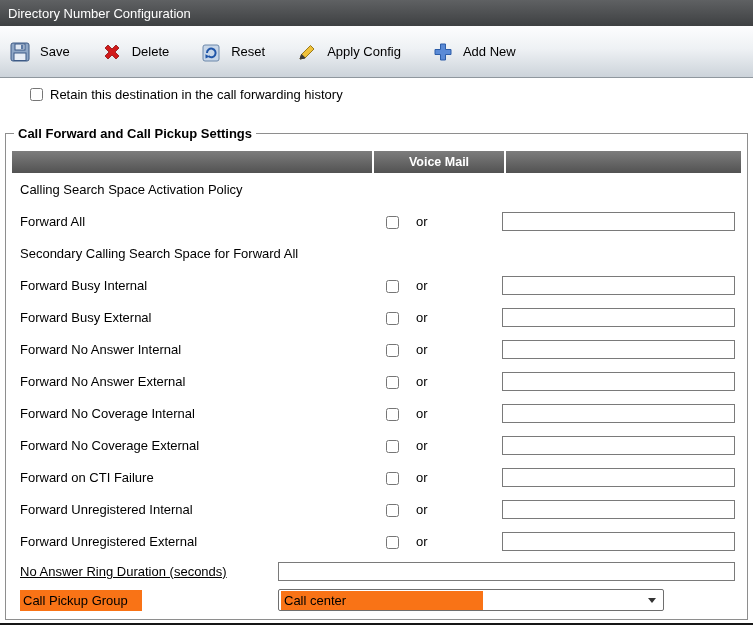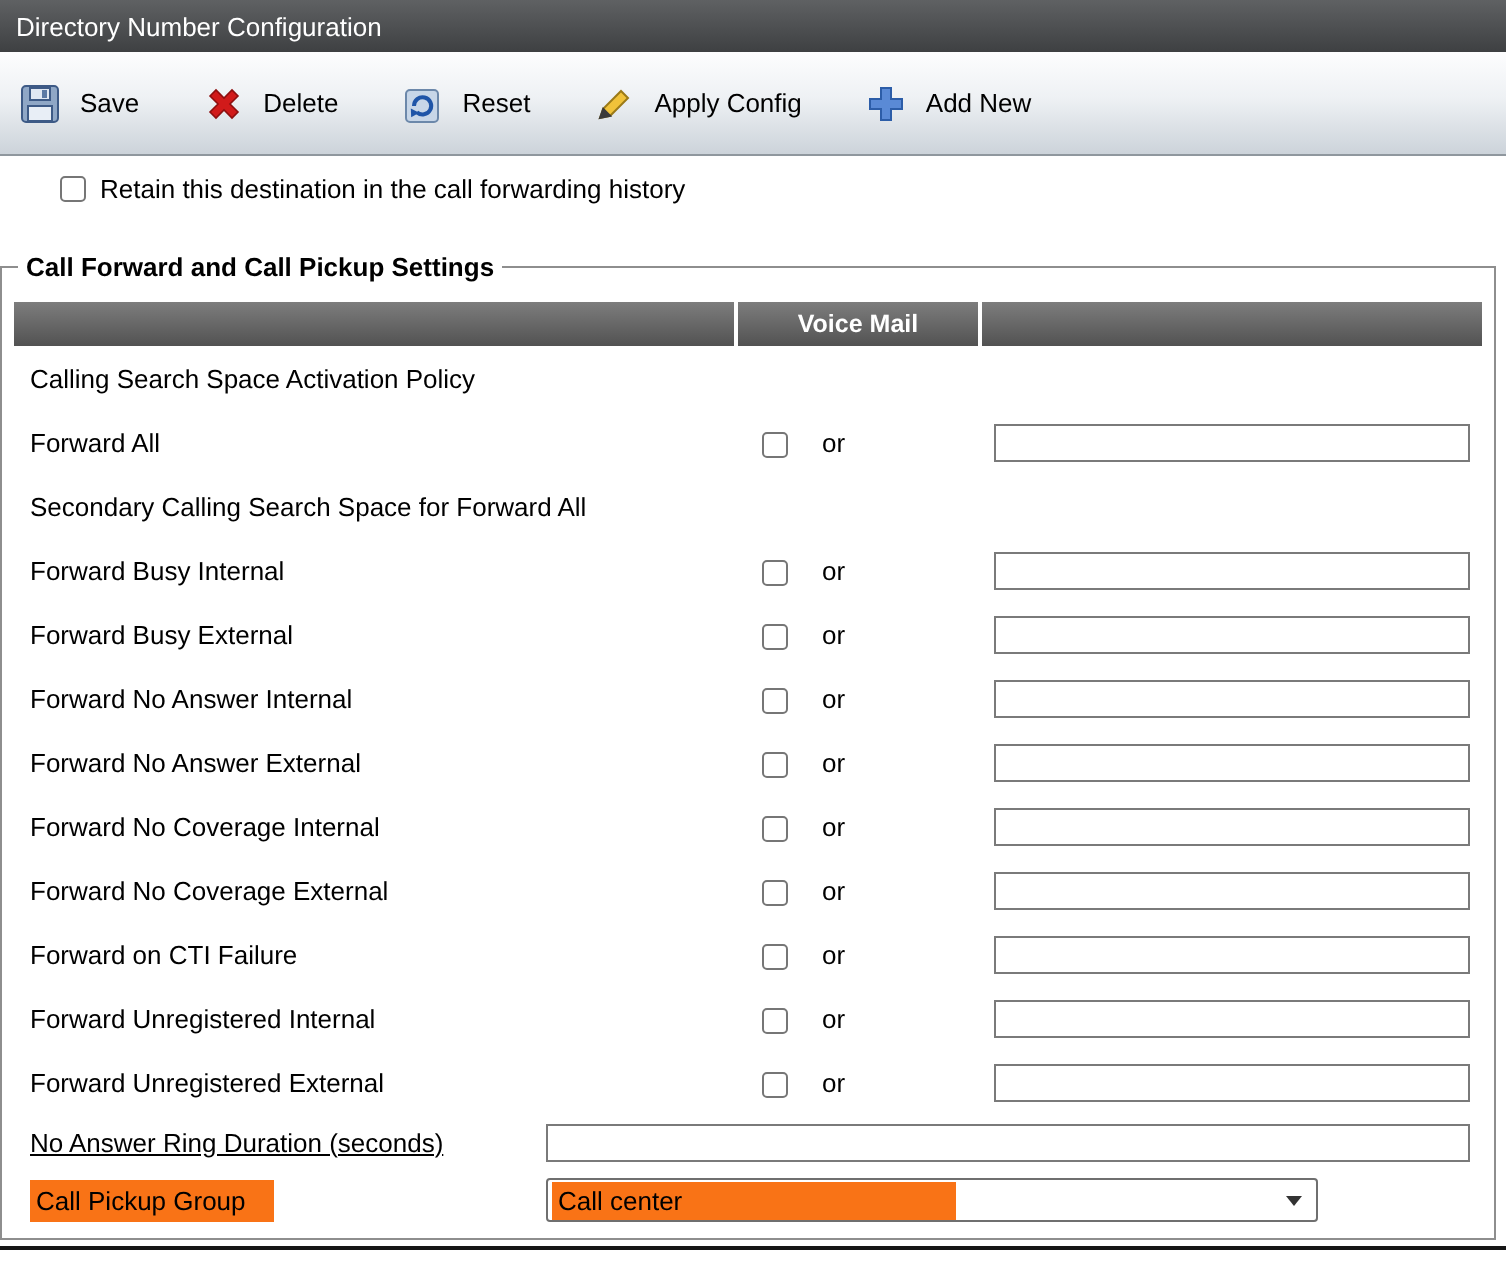--- a/index.html
+++ b/index.html
@@ -27,32 +27,32 @@
   .tb-btn { display:flex; align-items:center; gap:8px; cursor:pointer;text-align:right; }
   .tb-icon { width:24px; height:24px; display:flex; align-items:center; justify-content:center; }
   .tb-label { font-size:13px; }
   
   .retain-row {
     margin:9px 0 0 30px;
     display:flex; align-items:center; gap:7px;
   }
   
   fieldset.cfps {
-    margin:24px 5px 0 0;
+    margin:24px 5px 0 5px;
     border:1px solid #8e8e8e;
     padding:2px 6px 4px 6px;
   }
   fieldset.cfps legend {
     font-weight:bold; font-size:13px; padding:0 4px; margin-left:2px;
   }
   
   .grid-header { display:flex; height:22px; margin-top:8px; }
   .hc { background:linear-gradient(#7d7d7d,#525252); }
   .hc1 { width:360px; margin-right:2px; }
-  .hc2 { width:120px; margin-right:2px; color:#fff; font-weight:bold; font-size:12.5px;
+  .hc2 { width:130px; margin-right:2px; color:#fff; font-weight:bold; font-size:12.5px;
          display:flex; align-items:center; justify-content:center; }
   .hc3 { flex:1; }
   
   .trow { display:flex; align-items:center; height:32px; }
   .lbl  { width:358px; padding-left:8px; }
   .cbcell { width:132px; padding-left:16px; display:flex; align-items:flex-end; gap:17px; }
   .incell { flex:1; padding-right:6px; }
   .incell input[type="text"] {
     width:100%; height:19px; border:1px solid #7a7a7a; background:#fff; padding:0 3px;
   }

